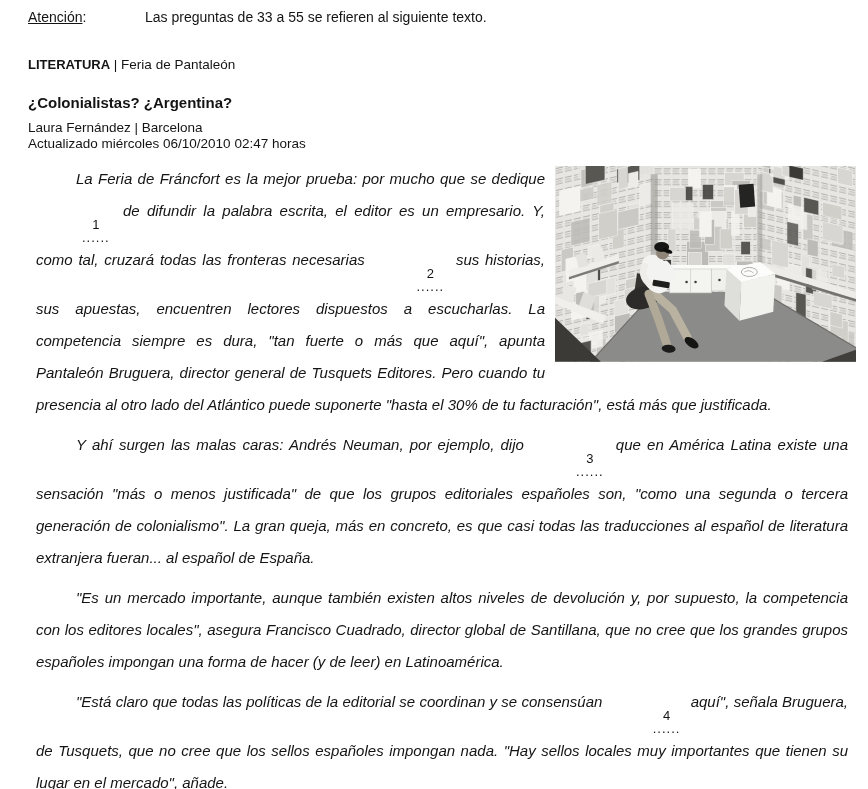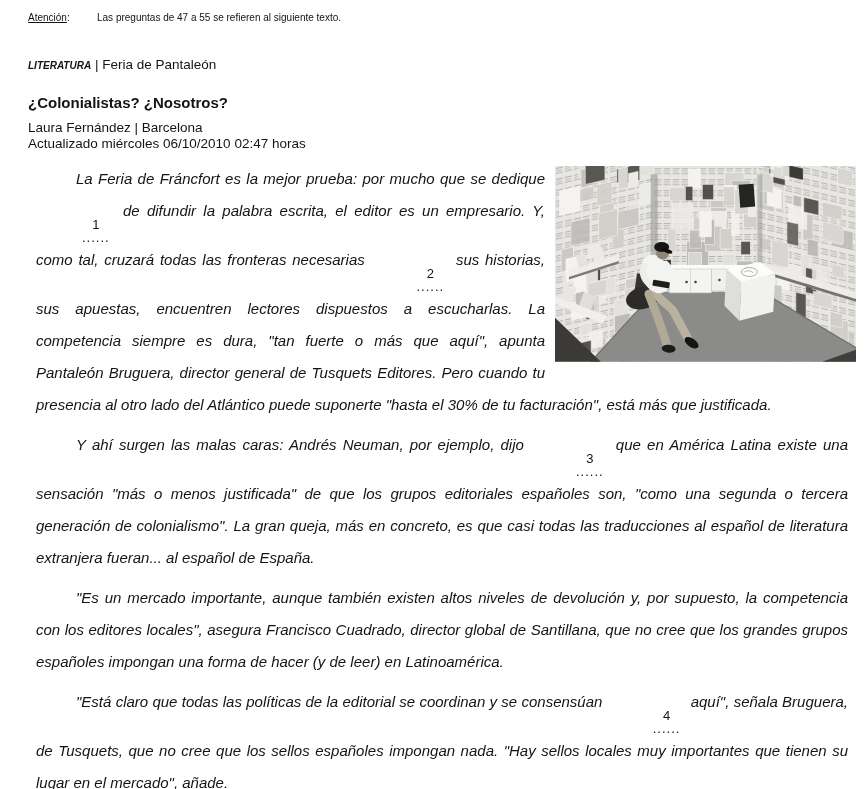--- a/index.html
+++ b/index.html
@@ -1,49 +1,49 @@
 <!DOCTYPE html>
 <html><head>
 <meta charset="utf-8">
 <style>
   html,body{margin:0;padding:0;}
   body{
     width:868px;height:789px;background:#ffffff;color:#141414;
     font-family:"Liberation Sans",sans-serif;overflow:hidden;
   }
   .u{text-decoration:underline;}
-  .row-attn{display:flex;padding:8px 12px 0 28px;font-size:10px;line-height:19px;}
+  .row-attn{display:flex;padding:8px 12px 0 28px;font-size:14px;line-height:19px;gap:48px;}
   .attn-label{flex:none;width:69px;}
   .section{margin:30px 12px 0 28px;font-size:13.5px;}
-  .section .sec-b{font-weight:bold;font-size:10px;font-style:italic;}
+  .section .sec-b{font-weight:bold;font-size:13px;}
   .headline{margin:22px 12px 0 28px;font-size:15px;font-weight:bold;}
   .byline{margin:9px 12px 12px 28px;font-size:13.5px;line-height:15.5px;}
   .article{margin-top:12px;padding:0 12px 0 28px;font-style:italic;
     font-size:15px;line-height:32px;text-align:justify;}
   .article p{margin:8px;text-indent:40px;}
   .photo{float:right;width:301px;height:196px;margin:3px 0 6px 10px;}
   .photo svg{display:block;width:301px;height:196px;}
   .blank{display:inline-flex;flex-direction:column;align-items:center;
     font-style:normal;font-size:13px;line-height:13px;vertical-align:-13px;margin:0 6px;}
   .blank .d{letter-spacing:1px;}
 </style>
 </head>
 <body>
 
 <div class="row-attn">
   <div class="attn-label"><span class="u">Atención</span><span>:</span></div>
-  <div>Las preguntas de 47 a 55 se refieren al siguiente texto.</div>
+  <div>Las preguntas de 33 a 55 se refieren al siguiente texto.</div>
 </div>
 
 <div class="section">
   <span class="sec-b">LITERATURA</span>
   <span>| Feria de Pantaleón</span>
 </div>
 
-<div class="headline">¿Colonialistas? ¿Nosotros?</div>
+<div class="headline">¿Colonialistas? ¿Argentina?</div>
 
 <div class="byline">
   <div>Laura Fernández | Barcelona</div>
   <div>Actualizado miércoles 06/10/2010 02:47 horas</div>
 </div>
 
 <div class="article" id="article-body">
   <div class="photo">
     <svg viewBox="0 0 302 196" xmlns="http://www.w3.org/2000/svg">
       <defs>

